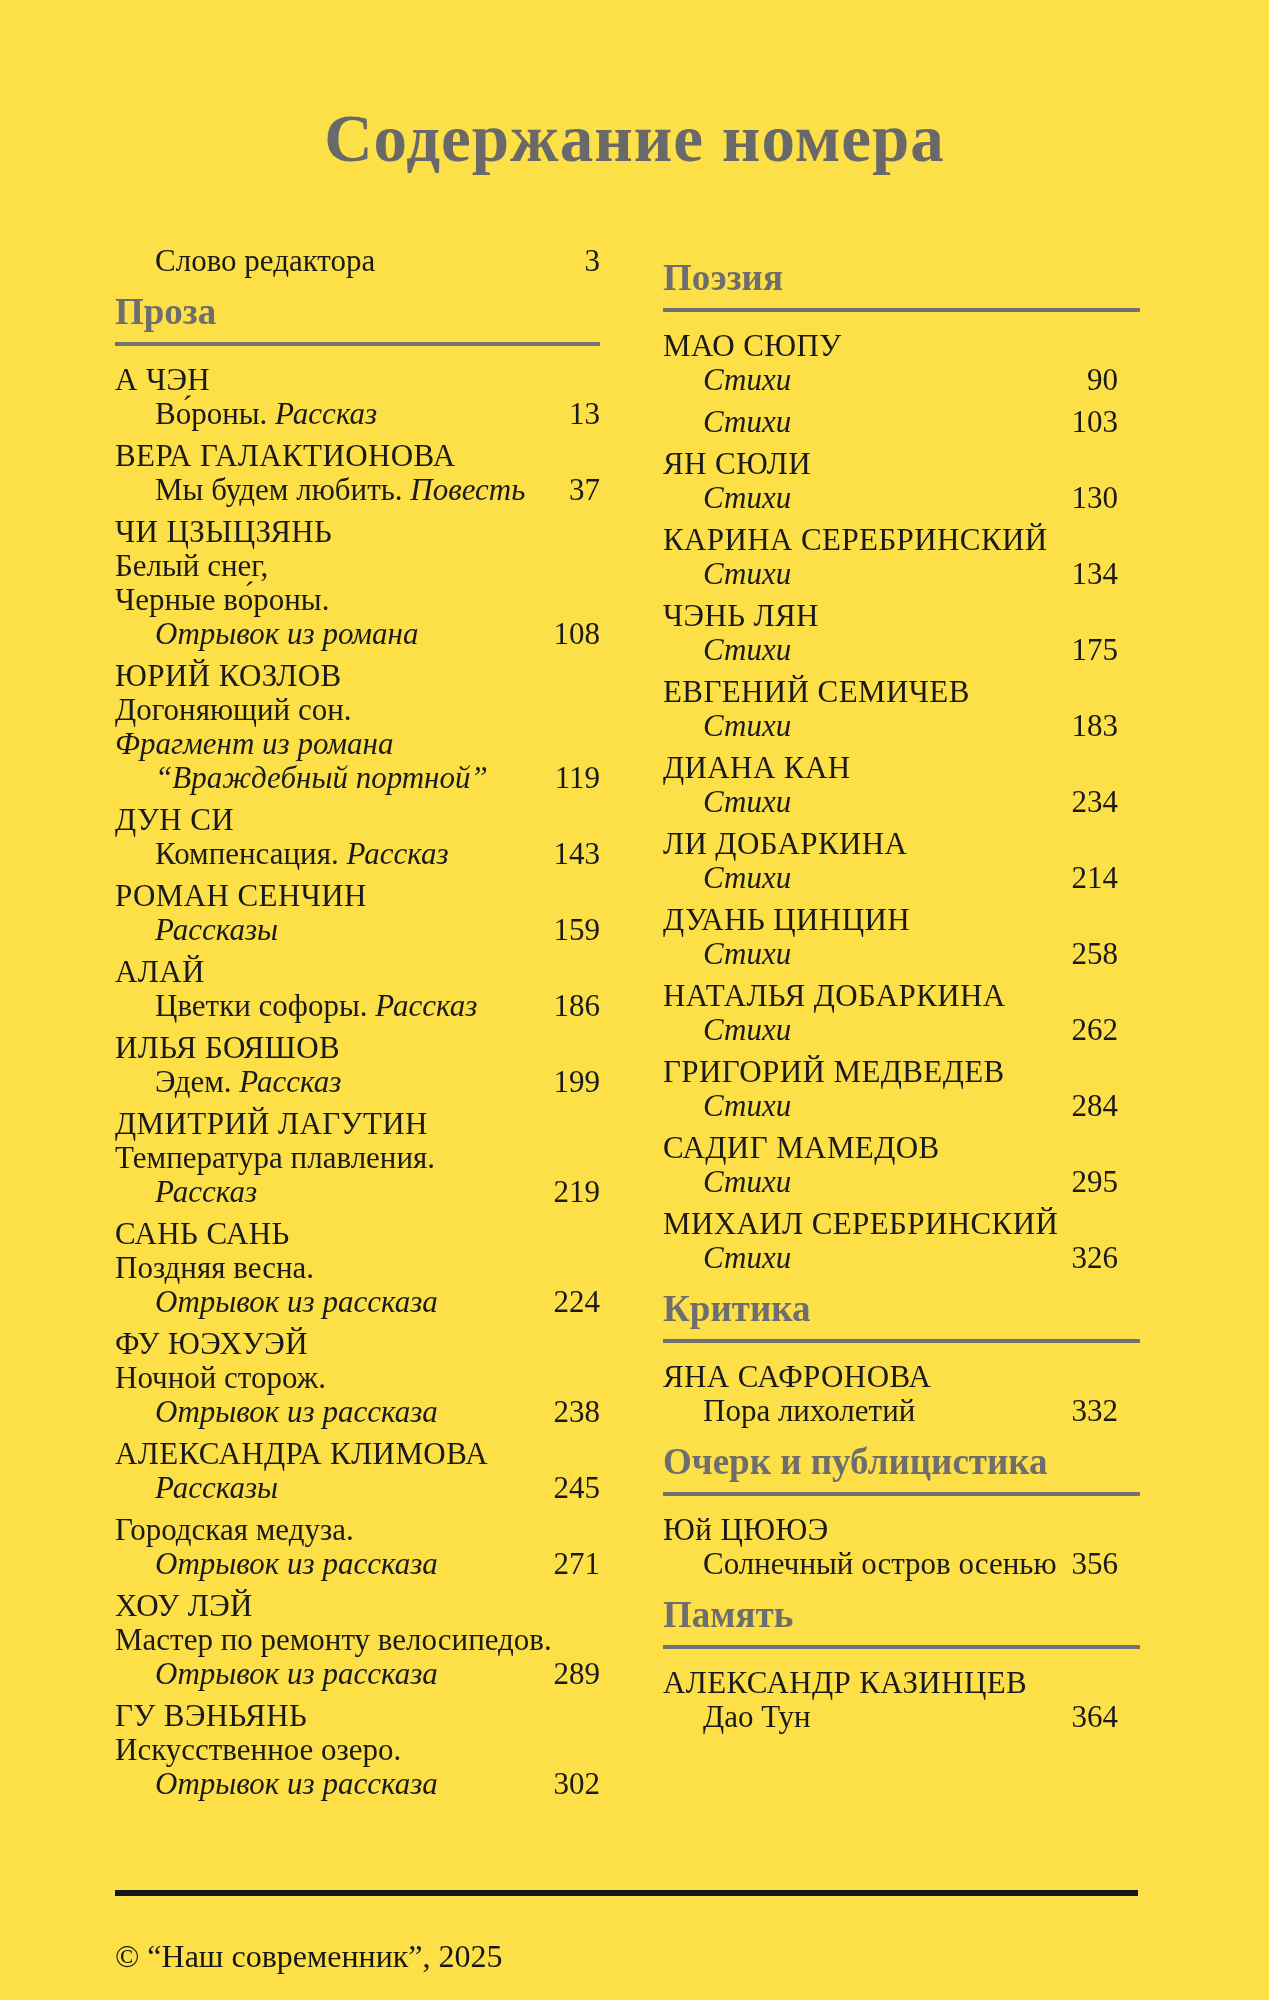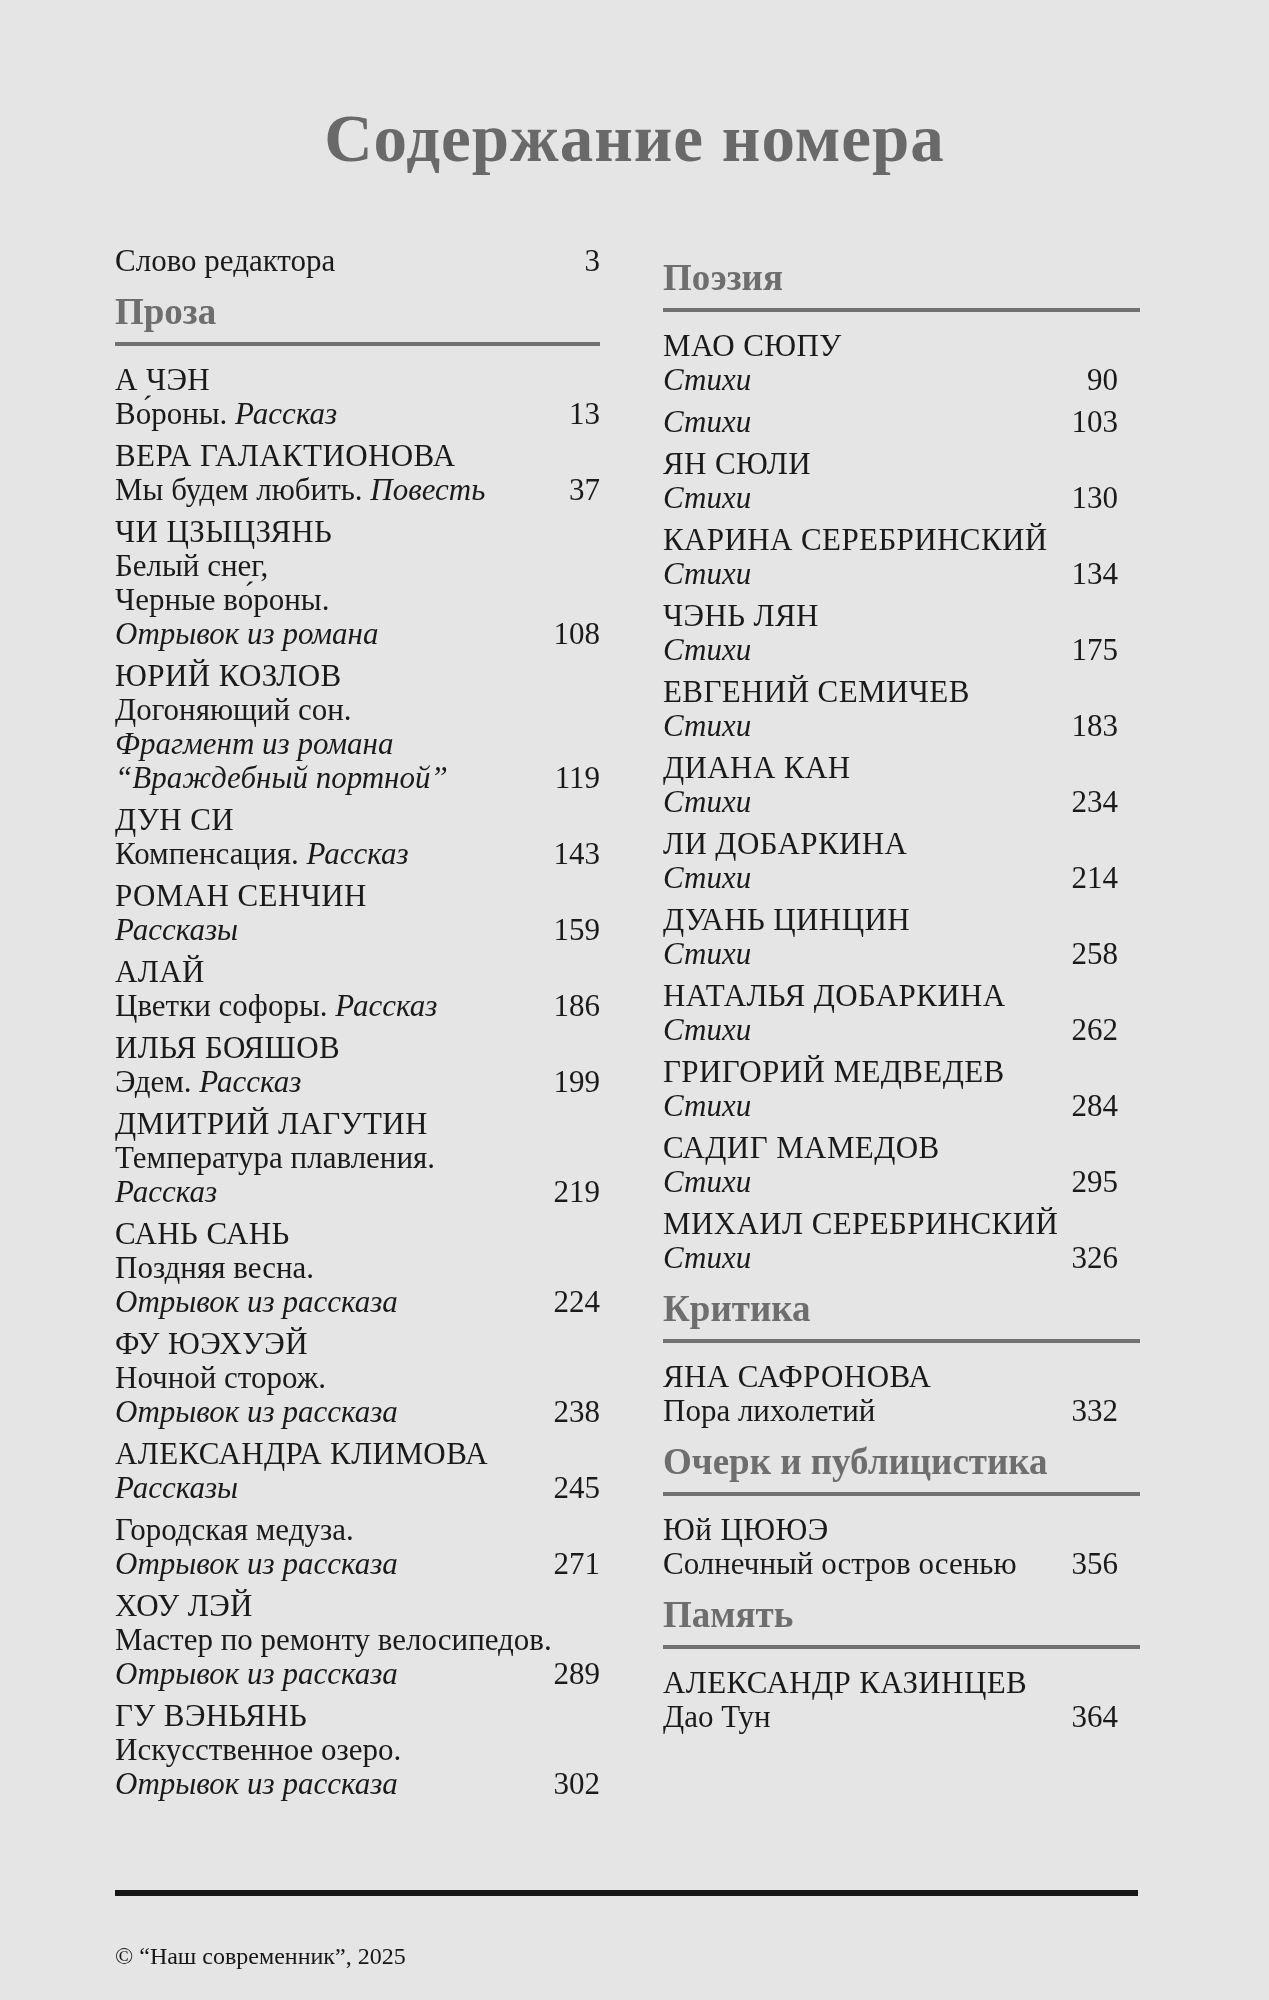--- a/index.html
+++ b/index.html
@@ -2,41 +2,41 @@
 <html lang="ru"><head>
 <meta charset="utf-8">
 <style>
   html, body { margin: 0; padding: 0; }
   body {
     width: 1269px; height: 2000px;
     background: #ffffff;
     font-family: "Liberation Serif", "DejaVu Serif", serif;
     color: #1a1a1a;
   }
-  .page { position: relative; width: 1269px; height: 2000px; overflow: hidden; background: #e5e5e5; }
+  .page { position: relative; width: 1269px; height: 2000px; overflow: hidden; background: #fde047; }
 
   .title {
     margin: 0;
     padding-top: 102px;
     text-align: center;
     font-size: 67px;
     line-height: 1.1;
     font-weight: 700;
     letter-spacing: 1px;
     color: #696969;
   }
 
   .columns { display: flex; margin: 68px 0 0 115px; }
   .col { width: 485px; }
   .col.right { width: 477px; margin-left: 63px; }
 
   .entry { margin-bottom: 8px; }
   .line { font-size: 31px; line-height: 34px; }
   .author { letter-spacing: 0.4px; }
-  .line.last { display: flex; justify-content: space-between; align-items: baseline; }
+  .line.last { display: flex; justify-content: space-between; align-items: baseline; margin-left: 40px; }
   .line-text { display: inline; }
   .it { font-style: italic; }
   .pg { padding-left: 10px; white-space: nowrap; }
   .col.right .pg { padding-right: 22px; }
 
   .section {
     margin: 13px 0 17px 0;
     padding-bottom: 9px;
     border-bottom: 4px solid #717171;
     font-size: 37px;
@@ -47,21 +47,21 @@
 
   .footer-rule {
     position: absolute;
     left: 115px; top: 1890px;
     width: 1023px; height: 6px;
     background: #161616;
   }
   .copyright {
     position: absolute;
     left: 115px; top: 1942px;
-    font-size: 24px;
+    font-size: 32px;
     line-height: 28px;
     color: #161616;
   }
 </style>
 </head>
 <body>
 
 <div class="page">
   <h1 class="title">Содержание номера</h1>
 

